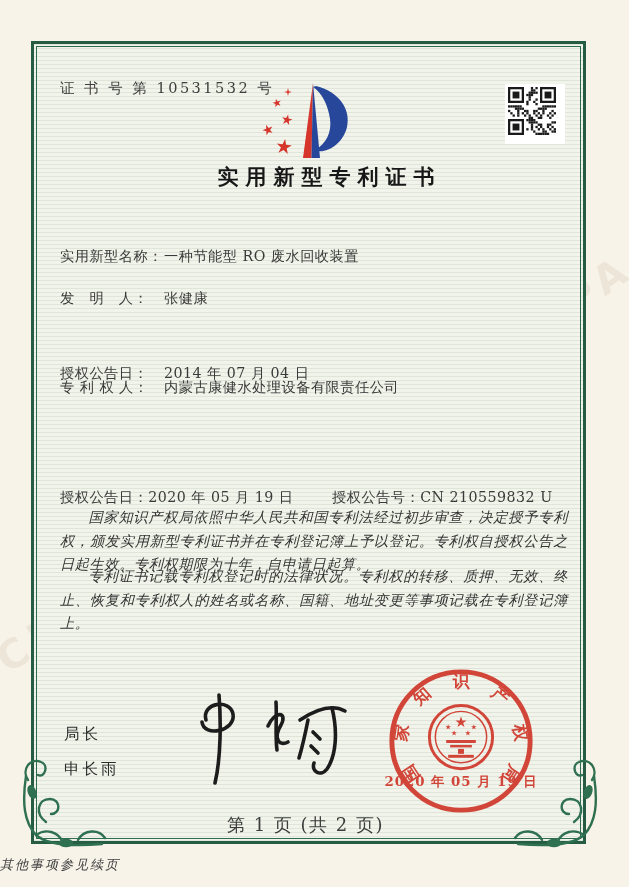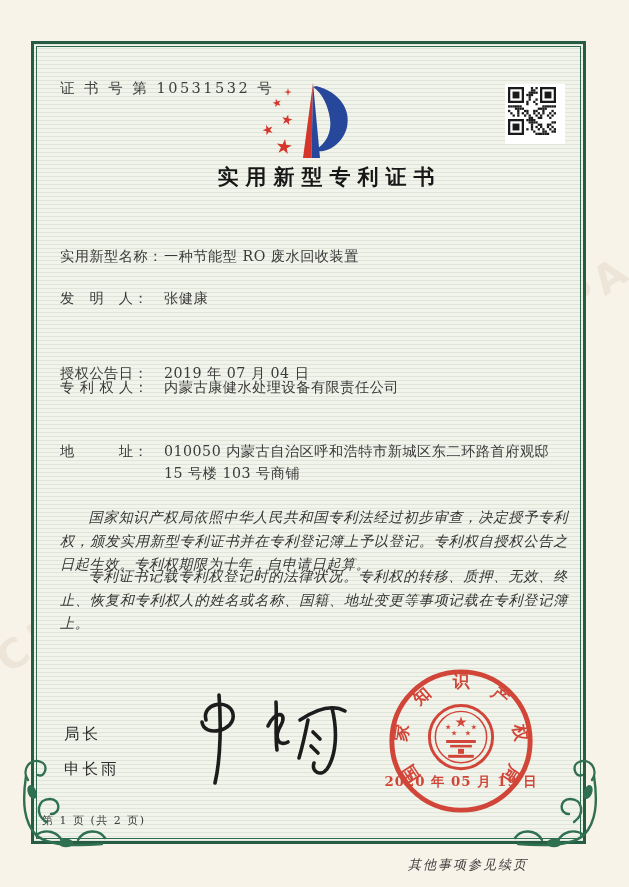--- a/index.html
+++ b/index.html
@@ -49,25 +49,25 @@
     font-style:italic;color:#343434;text-indent:2em;text-align:justify;letter-spacing:.6px;
   }
   
   .signer{
     position:absolute;left:64px;top:718px;font-size:15.5px;letter-spacing:3px;
     line-height:35px;color:#2b2b2b;font-family:Liberation Mono, monospace;
   }
   .sig{position:absolute;left:180px;top:690px;width:175px;height:100px;}
   .seal{position:absolute;left:382px;top:662px;width:158px;height:158px;opacity:.93;}
   .page-info{
-    position:absolute;left:42px;top:813px;width:549px;text-align:left;
-    font-size:11px;letter-spacing:1.5px;color:#3c3c3c;
+    position:absolute;left:31px;top:813px;width:549px;text-align:center;
+    font-size:18px;letter-spacing:1.5px;color:#3c3c3c;
   }
   .footer-note{
-    position:absolute;left:0;top:856px;width:528px;text-align:right;
+    position:absolute;left:0;top:856px;width:528px;text-align:left;
     font-size:13px;font-style:italic;letter-spacing:2px;color:#3f3f3f;
   }
   .corner{position:absolute;width:100px;height:100px;}
   .corner-bl{left:20px;top:748px;}
   .corner-br{left:500px;top:748px;transform:scaleX(-1);}
 </style>
 </head>
 <body>
 
 <div class="page">
@@ -226,27 +226,30 @@
 
   <div class="title">实用新型专利证书</div>
 
   <div class="frow" style="top:245px">
     <span class="flabel">实用新型名称：</span><span class="fvalue">一种节能型 RO 废水回收装置</span>
   </div>
   <div class="frow" style="top:287px">
     <span class="flabel">发　明　人：</span><span class="fvalue">张健康</span>
   </div>
   <div class="frow" style="top:362px">
-    <span class="flabel">授权公告日：</span><span class="fvalue">2019 年 07 月 04 日</span>
+    <span class="flabel">授权公告日：</span><span class="fvalue">2014 年 07 月 04 日</span>
   </div>
   <div class="frow" style="top:376px">
     <span class="flabel">专 利 权 人：</span><span class="fvalue">内蒙古康健水处理设备有限责任公司</span>
   </div>
-  <div class="frow" style="top:440px">
-    <span class="flabel">地　　　址：</span><span class="fvalue">010050 内蒙古自治区呼和浩特市新城区东二环路首府观邸 15 号楼 103 号商铺</span>
+  <div class="frow" style="top:486px">
+    <span>授权公告日：</span><span>2020 年 05 月 19 日</span>
+    <span class="grant-pair2">
+      <span>授权公告号：</span><span>CN 210559832 U</span>
+    </span>
   </div>
 
   <div class="para" style="top:565px">专利证书记载专利权登记时的法律状况。专利权的转移、质押、无效、终止、恢复和专利权人的姓名或名称、国籍、地址变更等事项记载在专利登记簿上。</div>
   <div class="para" style="top:506px">国家知识产权局依照中华人民共和国专利法经过初步审查，决定授予专利权，颁发实用新型专利证书并在专利登记簿上予以登记。专利权自授权公告之日起生效。专利权期限为十年，自申请日起算。</div>
 
   <div class="signer">
     <div>局长</div>
     <div>申长雨</div>
   </div>
 

